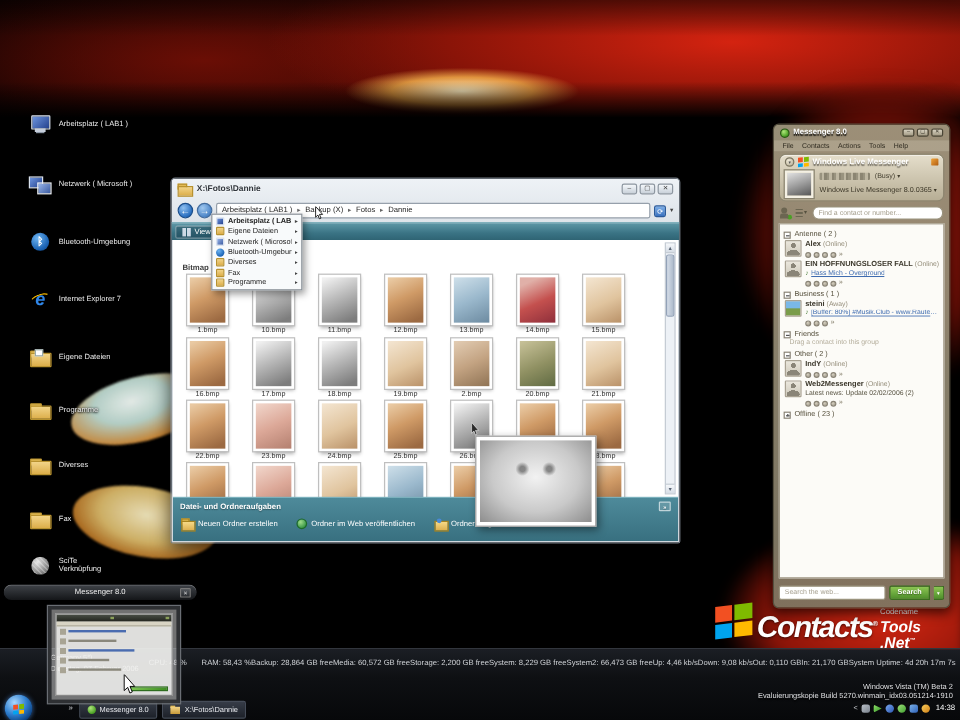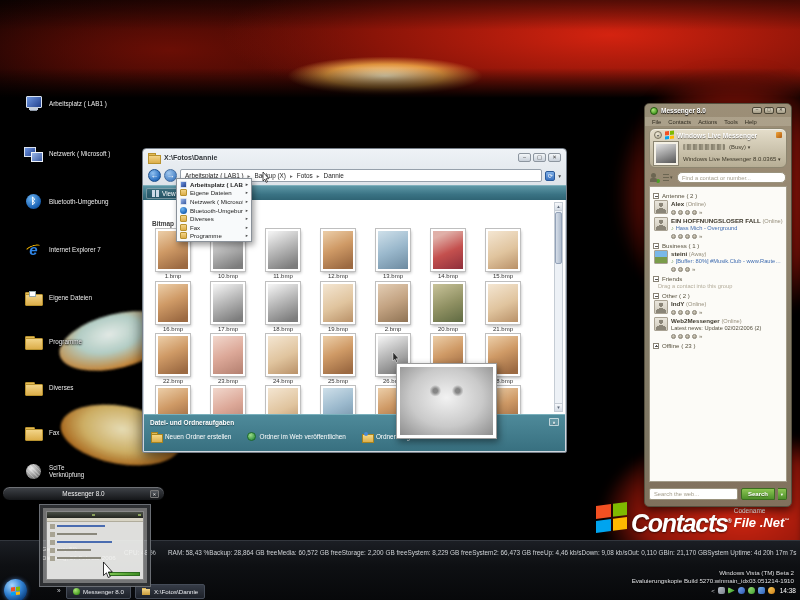--- a/index.html
+++ b/index.html
@@ -313,21 +313,21 @@
   <div class="mslogo">
     <span class="msflag">
         <i class="r"></i>
         <i class="g"></i>
         <i class="b"></i>
         <i class="y"></i>
       </span>
     <span class="msword"><span>Contacts</span><sup>®</sup></span>
     <span class="mssub">
       <span class="cn">Codename</span>
-      <span class="bn"><span>File .Net</span><sup>™</sup></span>
+      <span class="bn"><span>Tools .Net</span><sup>™</sup></span>
     </span>
   </div>
 
   <div class="dicon" style="top:92px">
     <span class="ico ico-computer"></span>
     <span class="dlabel">Arbeitsplatz ( LAB1 )</span>
   </div>
   <div class="dicon" style="top:142px">
     <span class="ico ico-network"></span>
     <span class="dlabel">Netzwerk ( Microsoft )</span>

